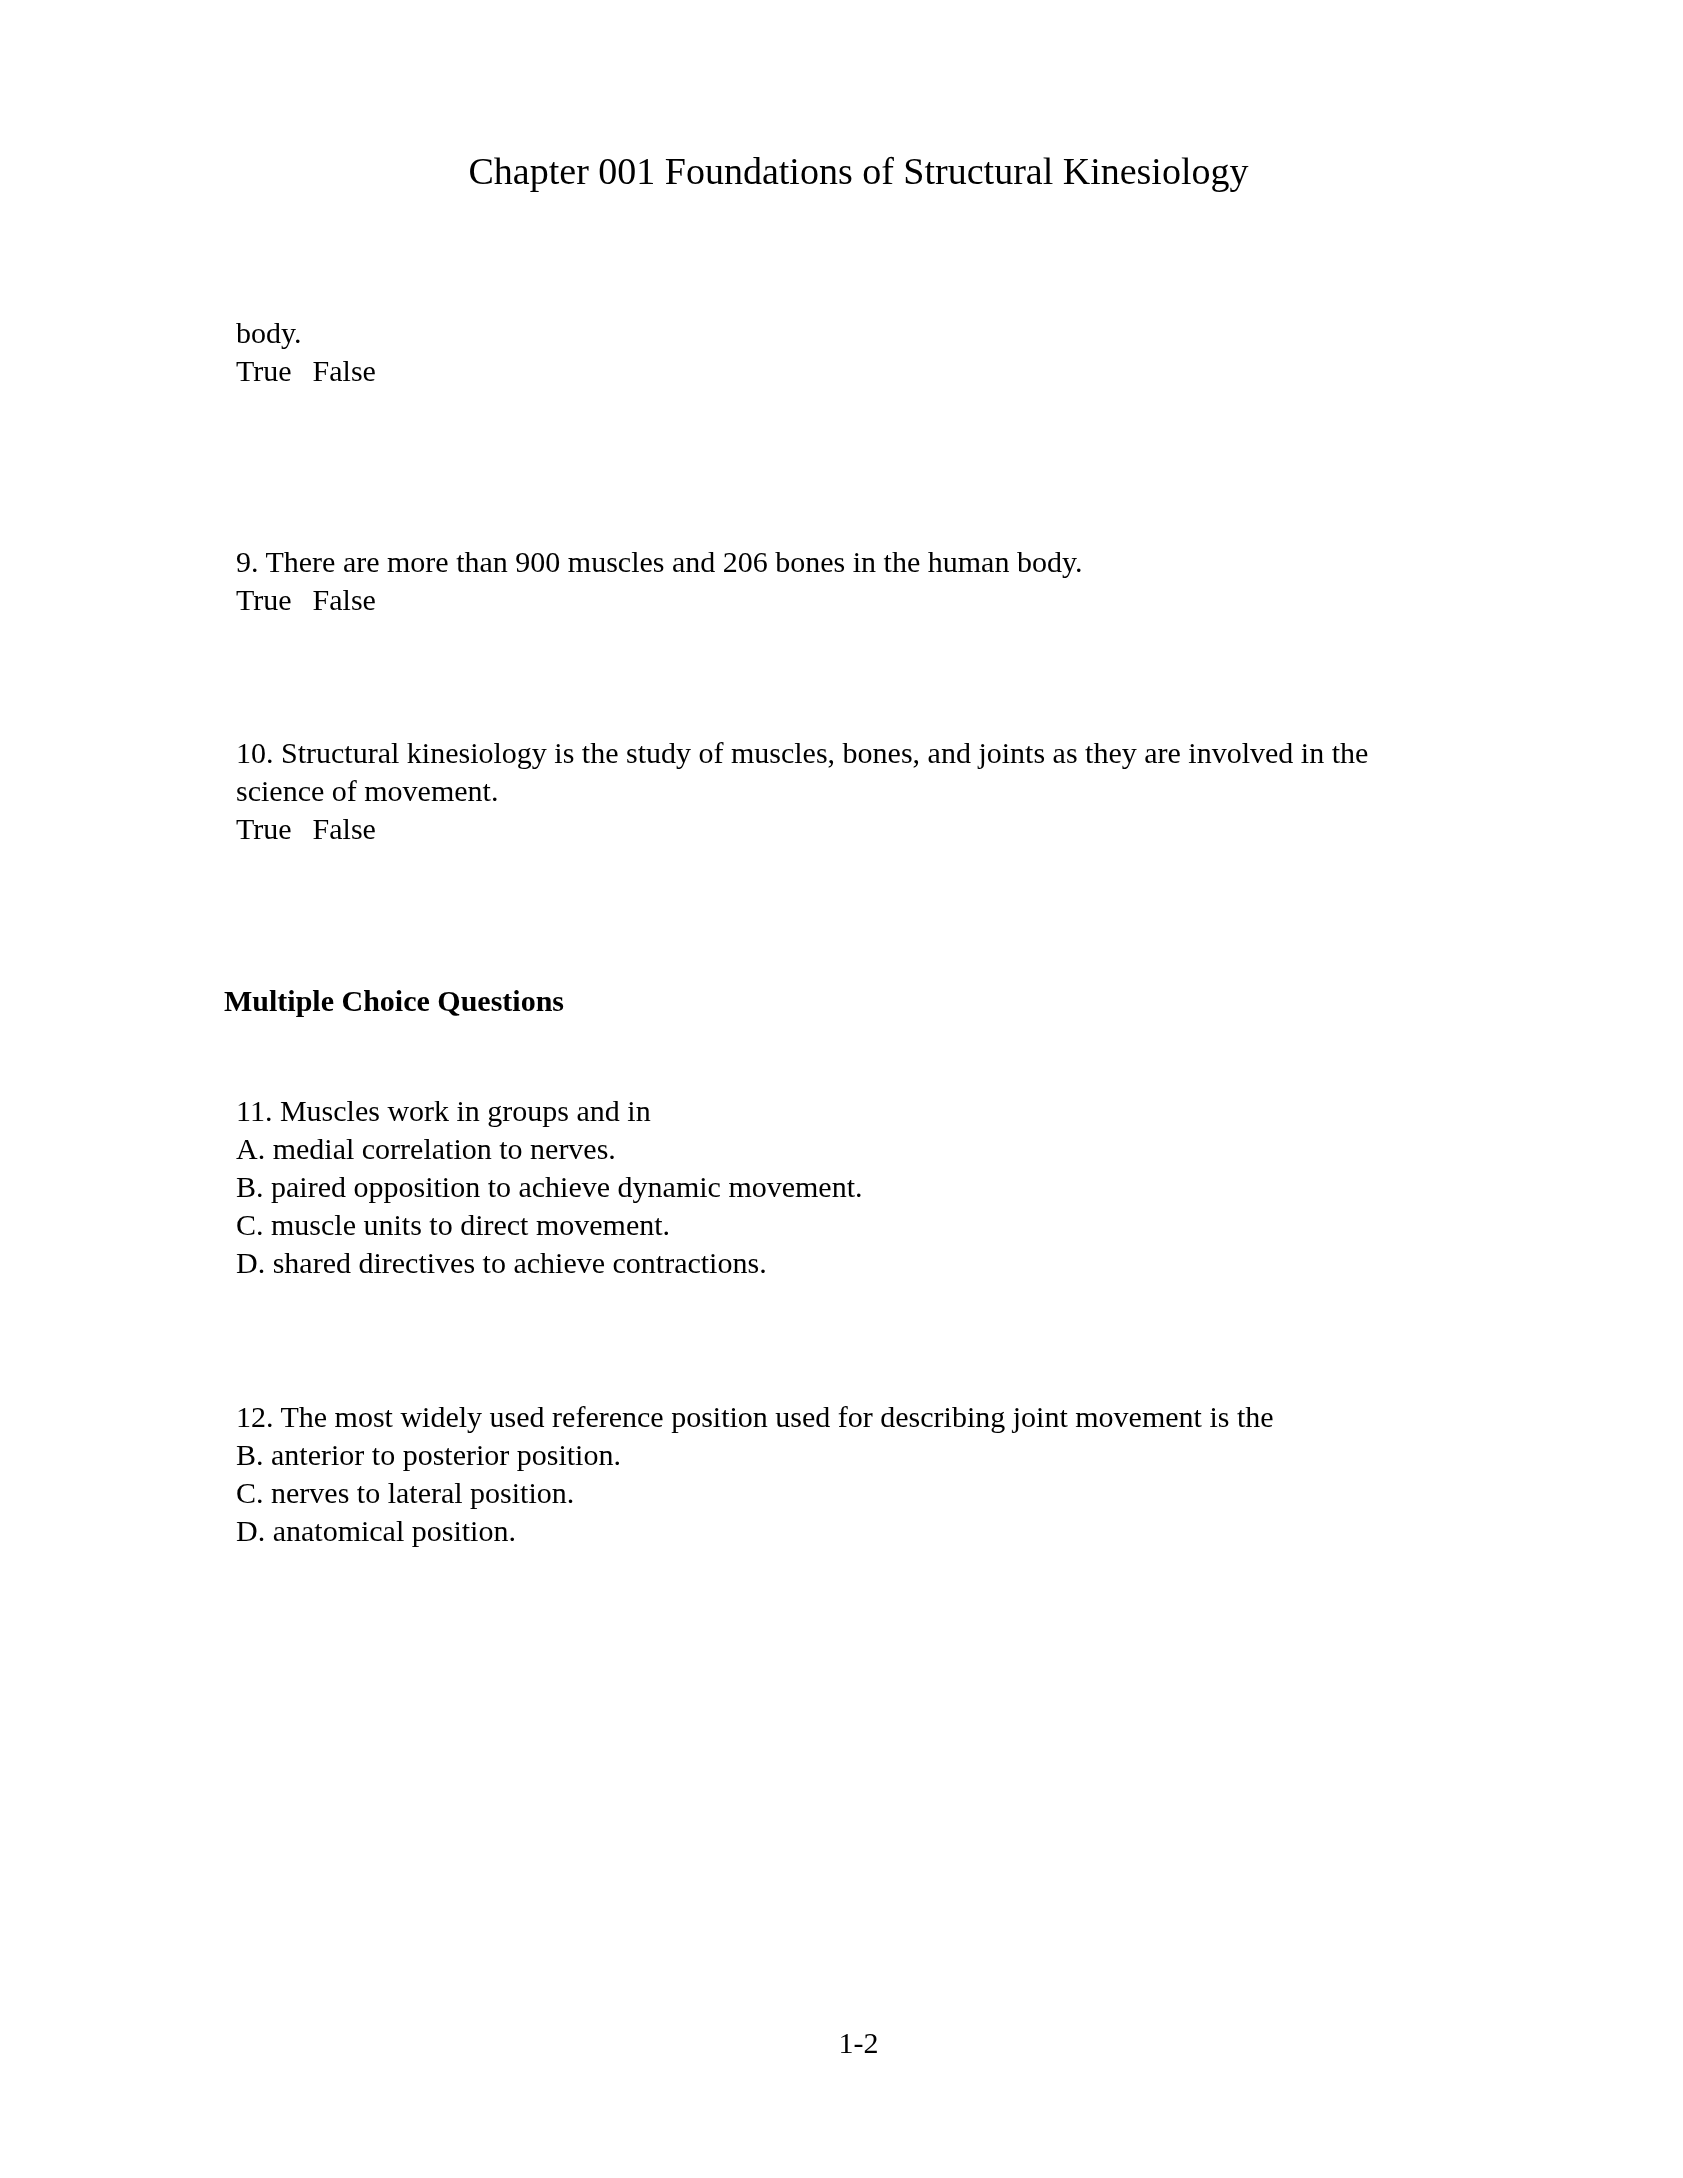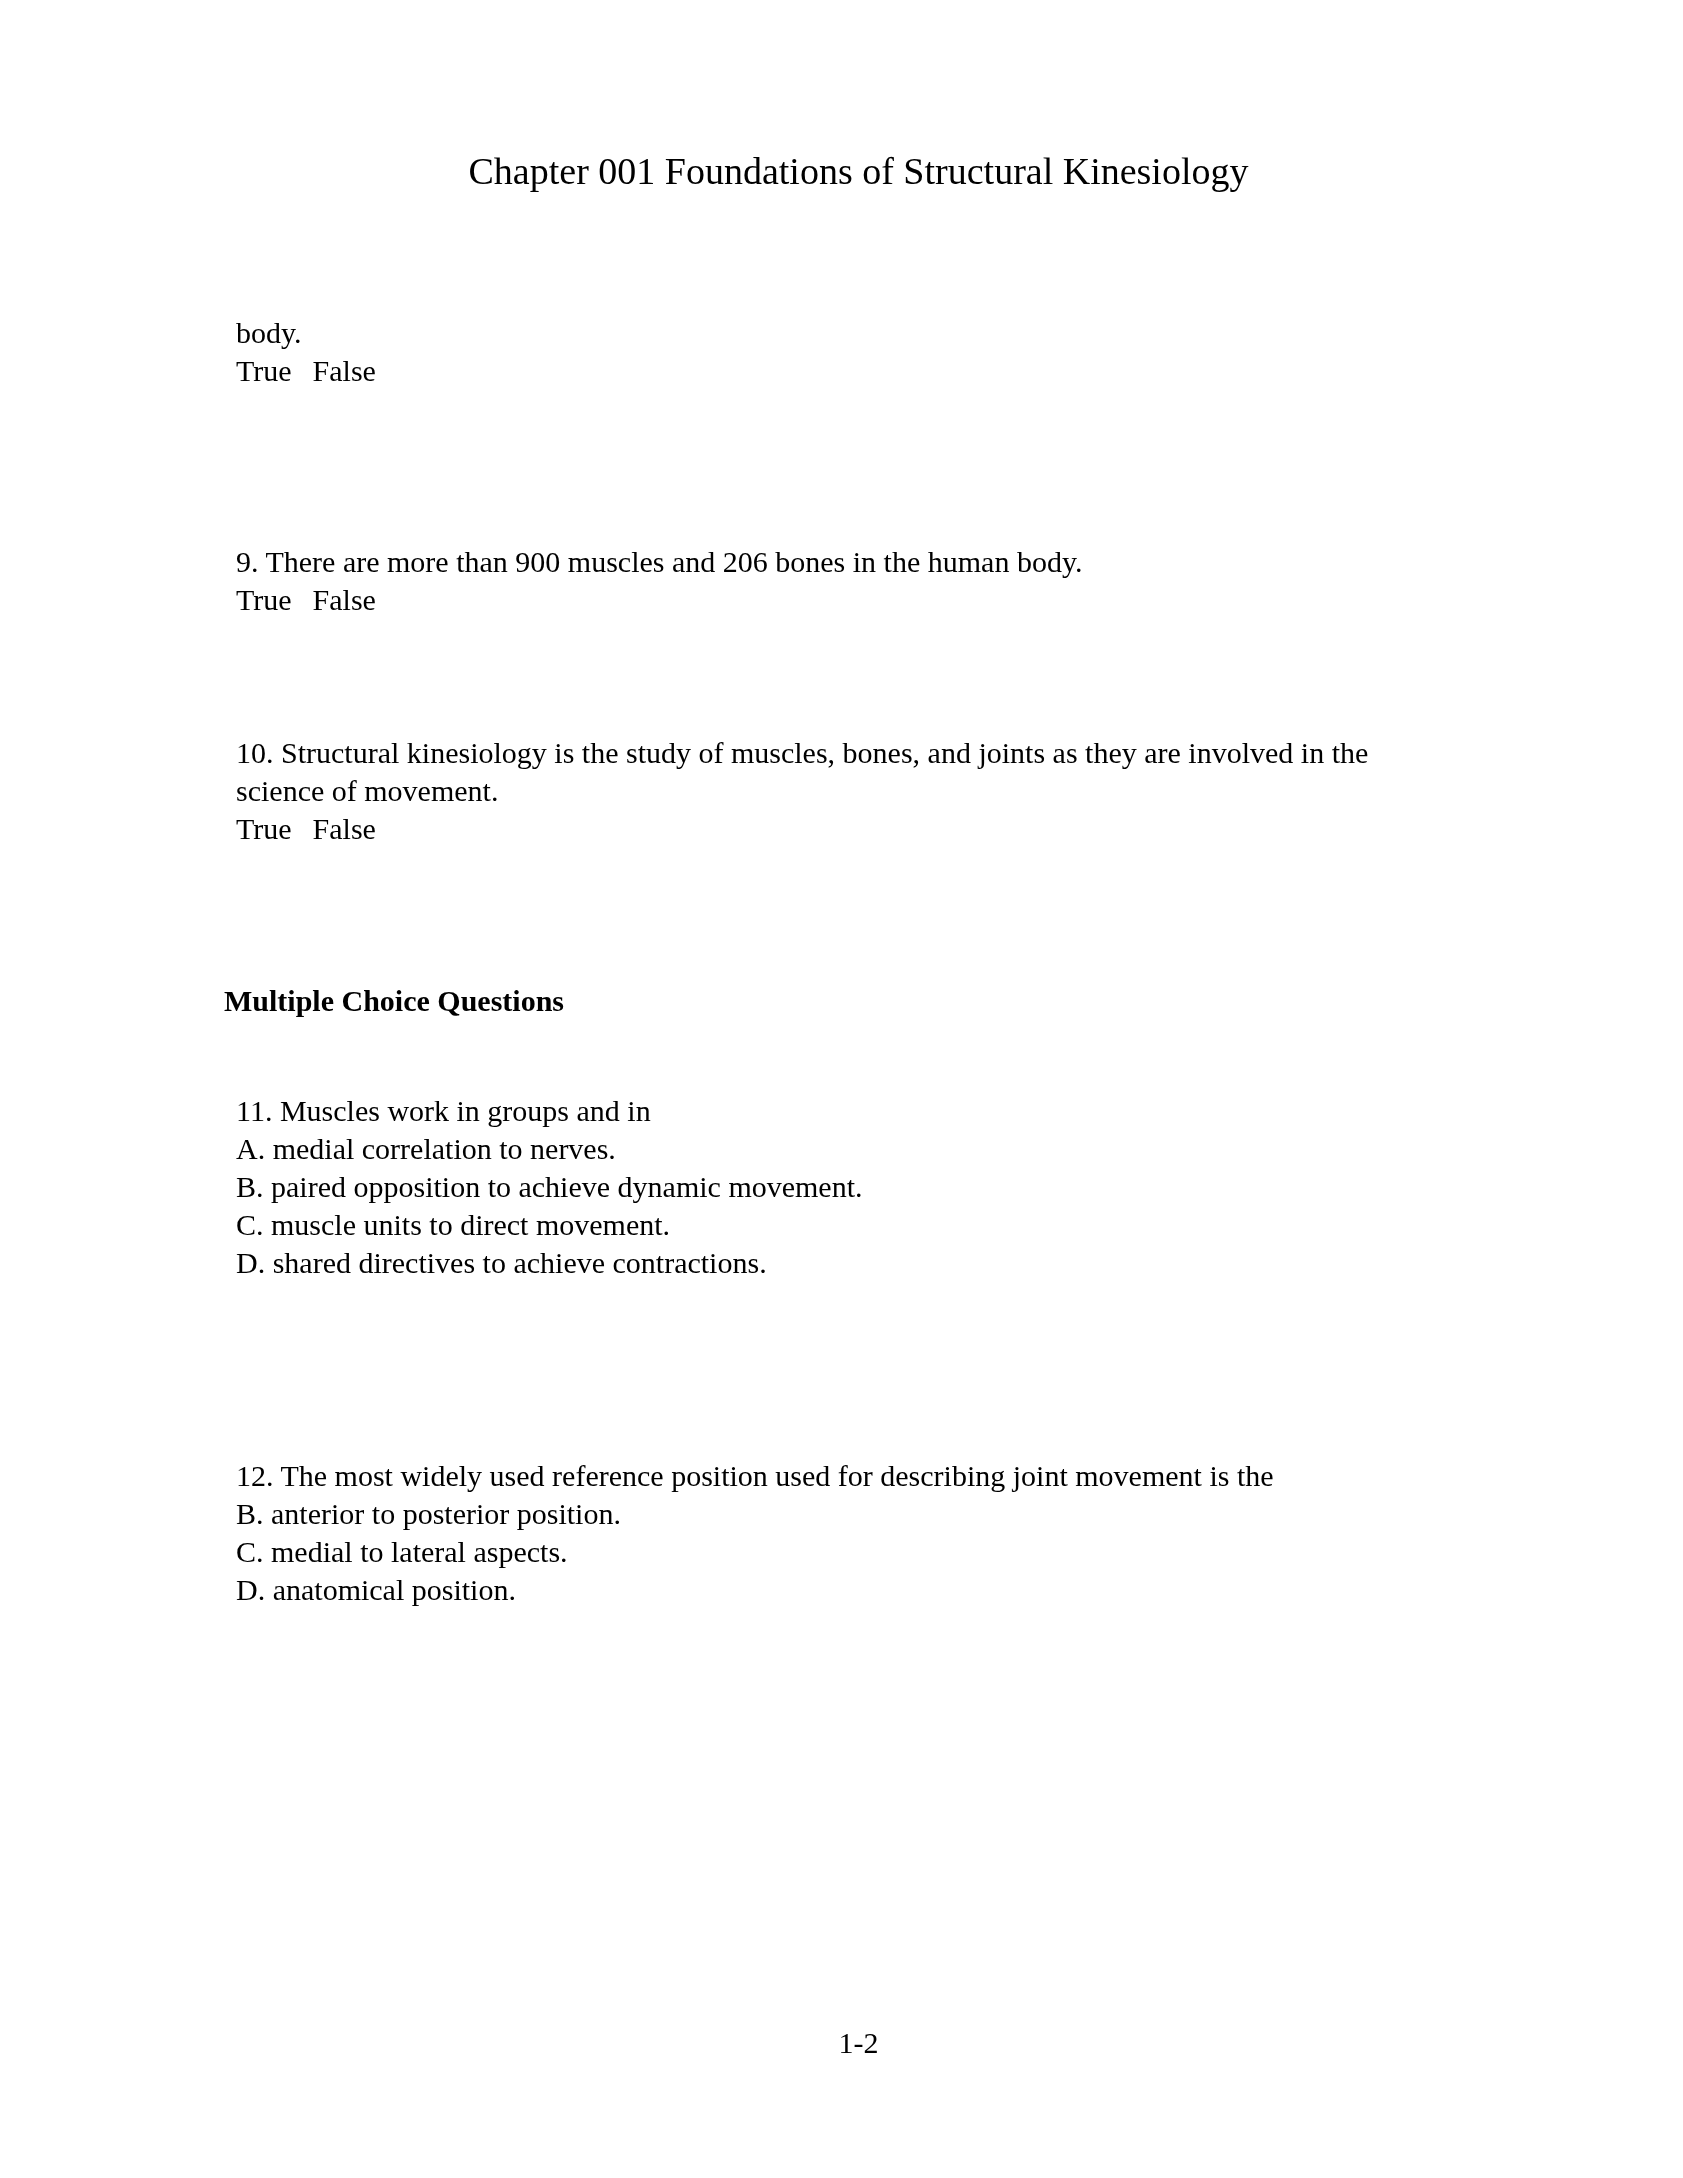--- a/index.html
+++ b/index.html
@@ -44,21 +44,21 @@
 <div class="heading">Multiple Choice Questions</div>
 
 <div class="block" style="top:1092px;">
   <div>11. Muscles work in groups and in</div>
   <div>A. medial correlation to nerves.</div>
   <div>B. paired opposition to achieve dynamic movement.</div>
   <div>C. muscle units to direct movement.</div>
   <div>D. shared directives to achieve contractions.</div>
 </div>
 
-<div class="block" style="top:1457px;">
+<div class="block" style="top:1398px;">
   <div>12. The most widely used reference position used for describing joint movement is the</div>
   <div>B. anterior to posterior position.</div>
-  <div>C. medial to lateral aspects.</div>
+  <div>C. nerves to lateral position.</div>
   <div>D. anatomical position.</div>
 </div>
 
 <div class="pagenum">1-2</div>
 
 
 </body></html>

